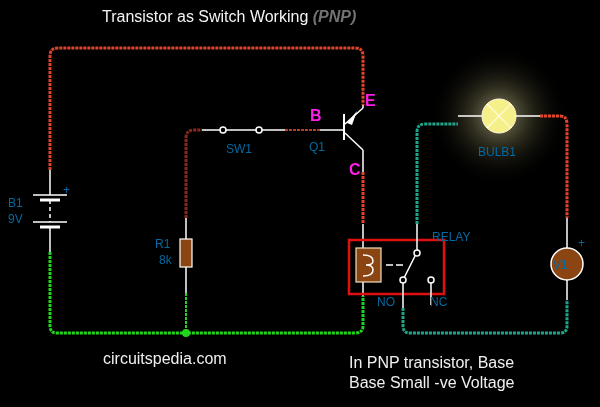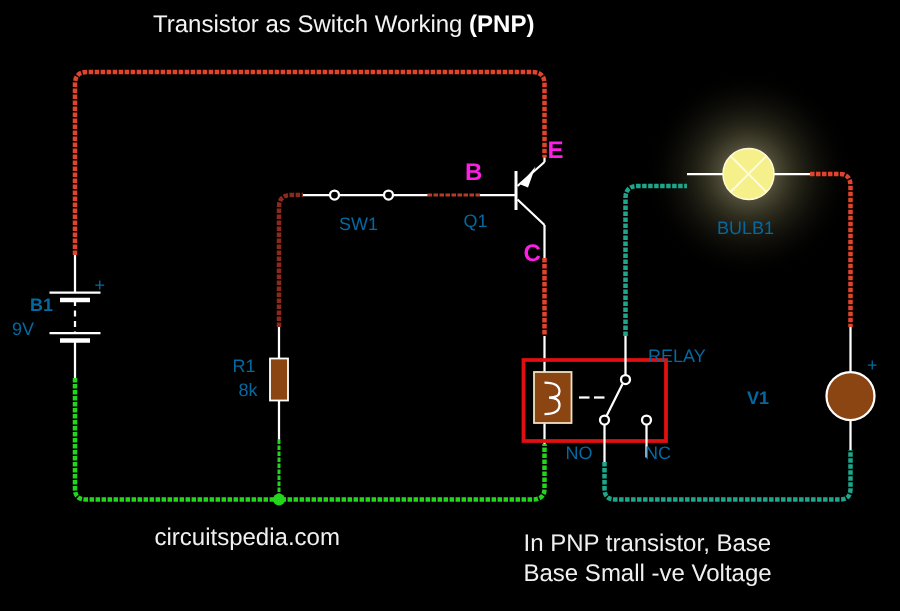--- a/index.html
+++ b/index.html
@@ -1,19 +1,19 @@
 <!DOCTYPE html>
 <html><head>
   <meta charset="utf-8">
   <style>
     html, body { margin: 0; padding: 0; background: #000; }
     body { width: 600px; height: 407px; position: relative; overflow: hidden; font-family: "Liberation Sans", sans-serif; }
     .label { position: absolute; color: #0369a1; font-size: 12px; white-space: nowrap; }
     .title { position: absolute; left: 102px; top: 8px; font-size: 16px; color: #f4f4f4; white-space: nowrap; }
-    .title .accent { color: #ffffff; font-weight: bold; }
+    .title .accent { color: #737373; font-weight: bold; font-style: italic; }
     .pin { position: absolute; color: #ff1ee6; font-weight: bold; font-size: 16px; }
     .footer { position: absolute; color: #f0f0f0; font-size: 16px; line-height: 21px; white-space: nowrap; }
     svg { position: absolute; left: 0; top: 0; }
   </style>
 </head>
 <body>
 
 <svg width="600" height="407" viewBox="0 0 600 407">
   <defs>
     <radialGradient id="glow" cx="50%" cy="50%" r="50%">
@@ -97,37 +97,37 @@
     <circle cx="567" cy="264" r="16" fill="#8b4513" stroke="#fff" stroke-width="1.5"></circle>
   </g>
 </svg>
 
 <div class="title">
   <span>Transistor as Switch Working</span>
   <span class="accent">(PNP)</span>
 </div>
 
 <span class="label" style="left:63px; top:183px;">+</span>
-<span class="label" style="left:20px; top:196px;font-weight:bold;">B1</span>
+<span class="label" style="left:8px; top:196px;">B1</span>
 <span class="label" style="left:8px; top:212px;">9V</span>
 
 <span class="label" style="left:155px; top:237px;">R1</span>
 <span class="label" style="left:159px; top:253px;">8k</span>
 
 <span class="label" style="left:226px; top:142px;">SW1</span>
 
 <span class="label" style="left:309px; top:140px;">Q1</span>
 <span class="pin" style="left:310px; top:107px;">B</span>
 <span class="pin" style="left:365px; top:92px;">E</span>
 <span class="pin" style="left:349px; top:161px;">C</span>
 
 <span class="label" style="left:432px; top:230px;">RELAY</span>
 <span class="label" style="left:377px; top:295px;">NO</span>
 <span class="label" style="left:430px; top:295px;">NC</span>
 
 <span class="label" style="left:478px; top:145px;">BULB1</span>
 
 <span class="label" style="left:578px; top:236px;">+</span>
-<span class="label" style="left:498px; top:258px;font-weight:bold;">V1</span>
+<span class="label" style="left:553px; top:258px;">V1</span>
 
 <div class="footer" style="left:103px; top:348px;">circuitspedia.com</div>
 <div class="footer" style="left:349px; top:352px;">In PNP transistor, Base</div>
 <div class="footer" style="left:349px; top:372px;">Base Small -ve Voltage</div>
 
 </body></html>

